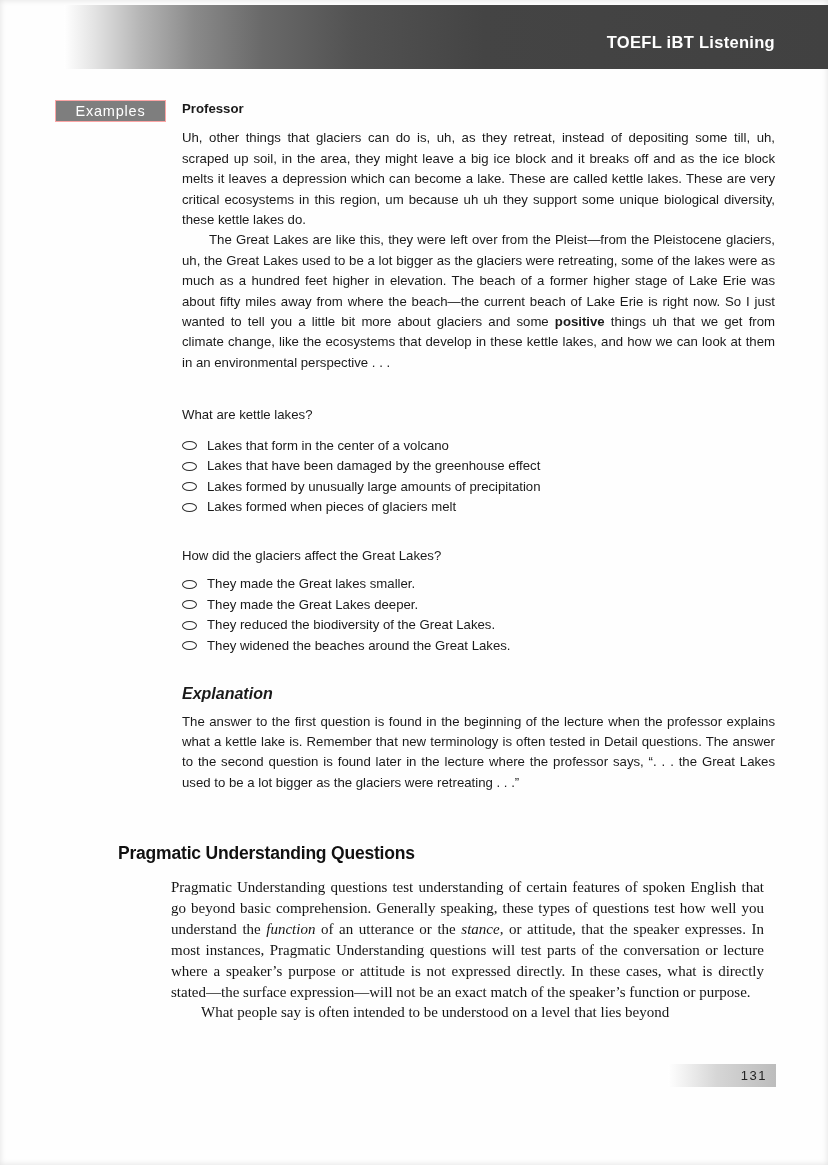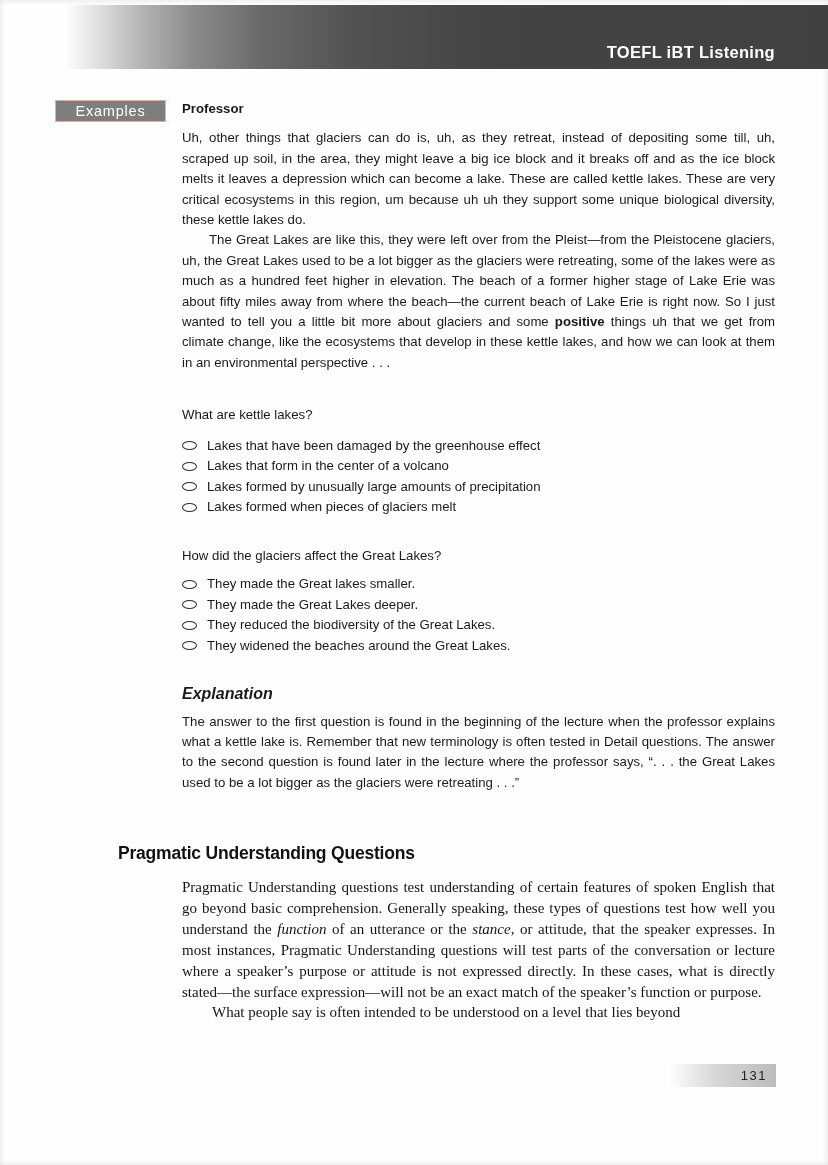--- a/index.html
+++ b/index.html
@@ -16,21 +16,21 @@
   }
 
   
   .header-bar {
     position: absolute;
     left: 64px; top: 5px; right: 0;
     height: 64px;
     display: flex;
     align-items: flex-end;
     justify-content: flex-end;
-    padding: 0 53px 7px 0;
+    padding: 0 53px 17px 0;
     box-sizing: border-box;
     background: linear-gradient(90deg,
       #ffffff 0%, #e3e3e3 4%, #b5b5b5 10%, #8a8a8a 17%,
       #696969 26%, #525252 38%, #444444 55%, #414141 100%);
   }
   .header-title {
     color: #ffffff;
     font-weight: bold;
     font-size: 16.5px;
     letter-spacing: 0.3px;
@@ -90,21 +90,21 @@
   .pragmatic-heading {
     position: absolute;
     left: 118px; top: 843px;
     font-size: 17.5px;
     font-weight: bold;
     letter-spacing: -0.2px;
     color: #111111;
   }
   .pragmatic-body {
     position: absolute;
-    left: 182px; top: 877px;
+    left: 171px; top: 877px;
     width: 593px;
     font-family: "Liberation Serif", serif;
     font-size: 15px;
     line-height: 20.9px;
     text-align: justify;
     color: #151515;
   }
   .pragmatic-body p { margin: 0; }
   .pragmatic-p2 { text-indent: 30px; }
 
@@ -143,25 +143,25 @@
 
     <p class="body-p">Uh, other things that glaciers can do is, uh, as they retreat, instead of depositing some till, uh, scraped up soil, in the area, they might leave a big ice block and it breaks off and as the ice block melts it leaves a depression which can become a lake. These are called kettle lakes. These are very critical ecosystems in this region, um because uh uh they support some unique biological diversity, these kettle lakes do.</p>
 
     <p class="body-p indent"><span>The Great Lakes are like this, they were left over from the Pleist—from the Pleistocene glaciers, uh, the Great Lakes used to be a lot bigger as the glaciers were retreating, some of the lakes were as much as a hundred feet higher in elevation. The beach of a former higher stage of Lake Erie was about fifty miles away from where the beach—the current beach of Lake Erie is right now. So I just wanted to tell you a little bit more about glaciers and some </span><b>positive</b><span> things uh that we get from climate change, like the ecosystems that develop in these kettle lakes, and how we can look at them in an environmental perspective . . .</span></p>
 
     <p class="body-p question">What are kettle lakes?</p>
 
     <div class="options">
       <div class="option-row">
         <span class="oval"></span>
+        <span class="option-text">Lakes that form in the center of a volcano</span>
+      </div>
+      <div class="option-row">
+        <span class="oval"></span>
         <span class="option-text">Lakes that have been damaged by the greenhouse effect</span>
-      </div>
-      <div class="option-row">
-        <span class="oval"></span>
-        <span class="option-text">Lakes that form in the center of a volcano</span>
       </div>
       <div class="option-row">
         <span class="oval"></span>
         <span class="option-text">Lakes formed by unusually large amounts of precipitation</span>
       </div>
       <div class="option-row">
         <span class="oval"></span>
         <span class="option-text">Lakes formed when pieces of glaciers melt</span>
       </div>
     </div>

